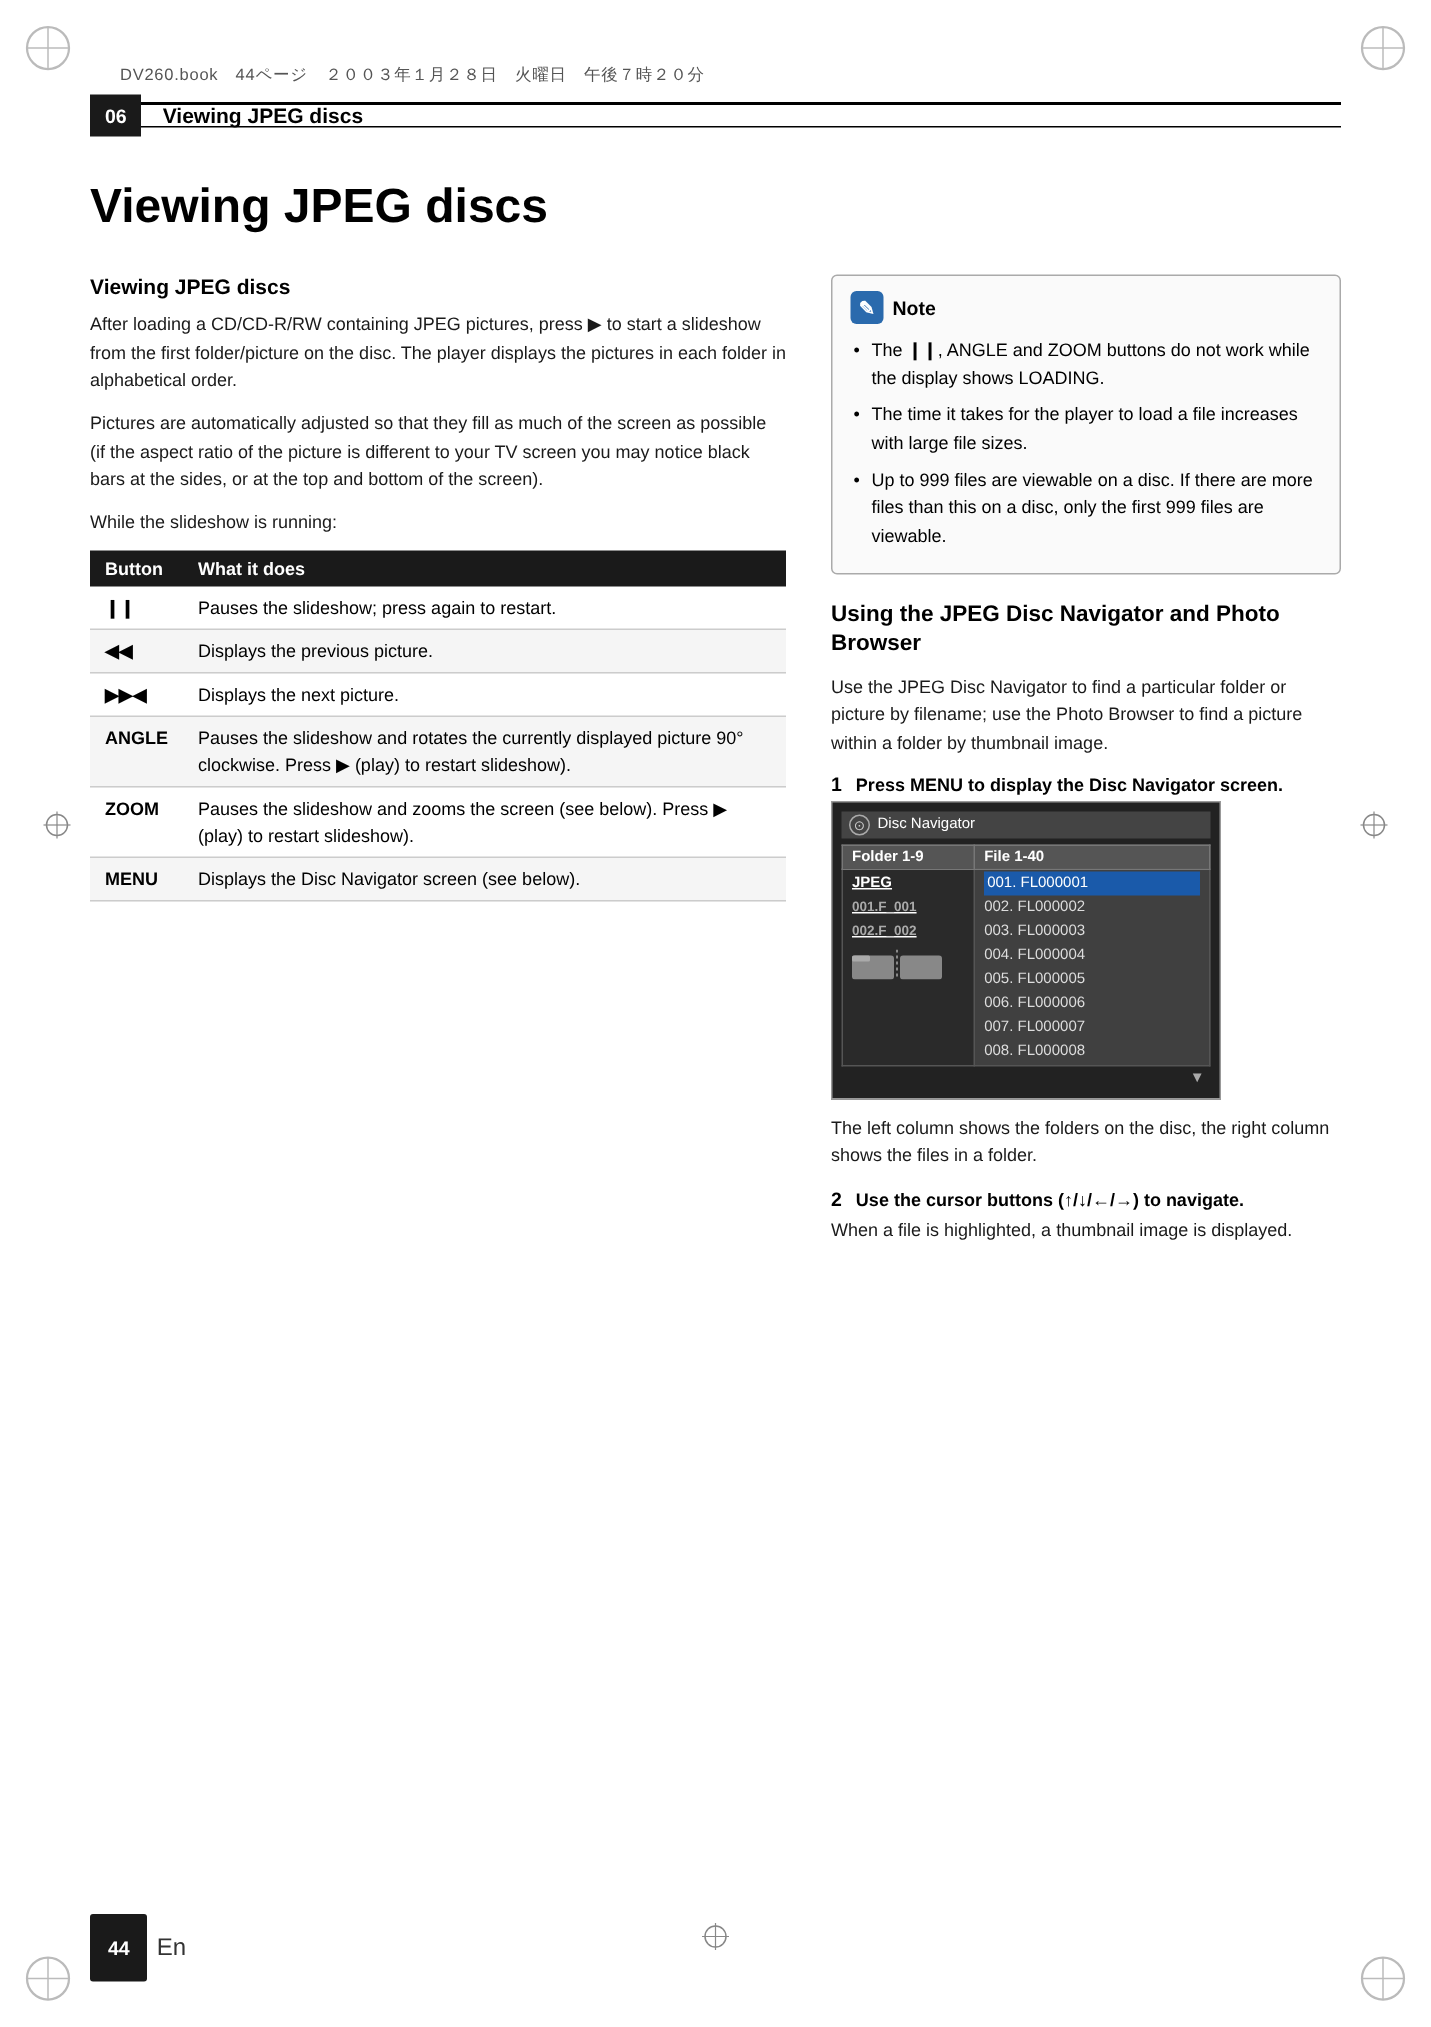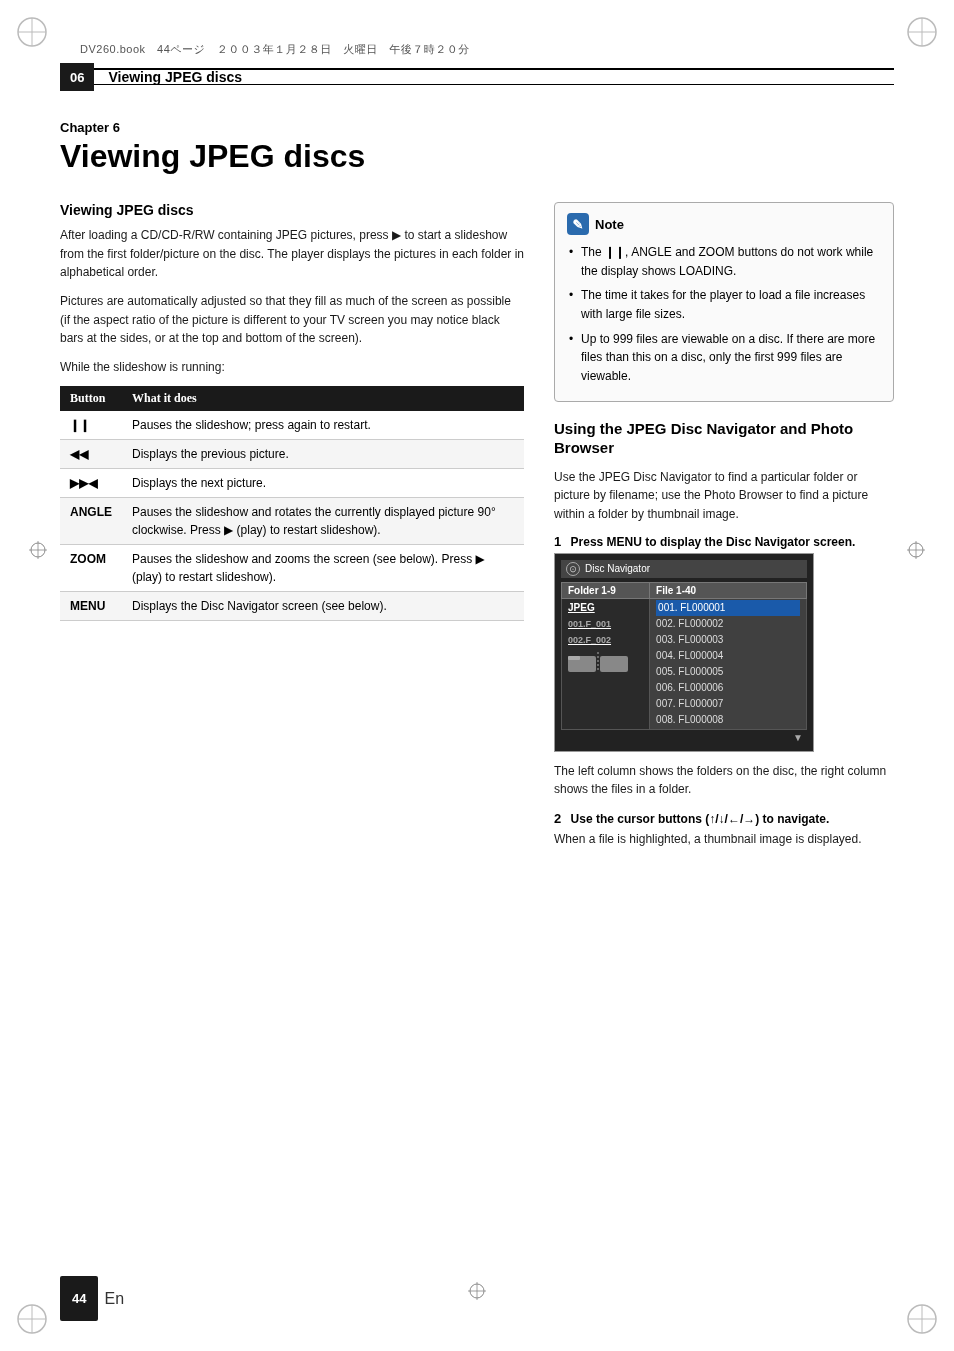--- a/index.html
+++ b/index.html
@@ -126,21 +126,20 @@
     }
     .info-table thead tr {
       background: #1a1a1a;
       color: #fff;
     }
     .info-table thead th {
       padding: 5px 10px;
       text-align: left;
       font-weight: bold;
       font-size: 12px;
-      font-family: Liberation Serif, serif;
     }
     .info-table tbody tr {
       border-bottom: 1px solid #ccc;
     }
     .info-table tbody tr:nth-child(even) {
       background: #f5f5f5;
     }
     .info-table td {
       padding: 5px 10px;
       vertical-align: top;
@@ -379,21 +378,20 @@
 
 <div class="jp-header">DV260.book　44ページ　２００３年１月２８日　火曜日　午後７時２０分</div>
 
 <div class="header-bar">
   <div class="chapter-badge">06</div>
   <span class="header-title">Viewing JPEG discs</span>
 </div>
 
 <div class="main-content">
 
-  <div class="chapter-label">Chapter 6</div>
   <div class="chapter-title">Viewing JPEG discs</div>
 
   <div class="two-col">
 
     <div class="left-col">
       <div class="section-heading">Viewing JPEG discs</div>
       <div class="body-text">After loading a CD/CD-R/RW containing JPEG pictures, press ▶ to start a slideshow from the first folder/picture on the disc. The player displays the pictures in each folder in alphabetical order.</div>
       <div class="body-text">Pictures are automatically adjusted so that they fill as much of the screen as possible (if the aspect ratio of the picture is different to your TV screen you may notice black bars at the sides, or at the top and bottom of the screen).</div>
       <div class="body-text">While the slideshow is running:</div>
 

